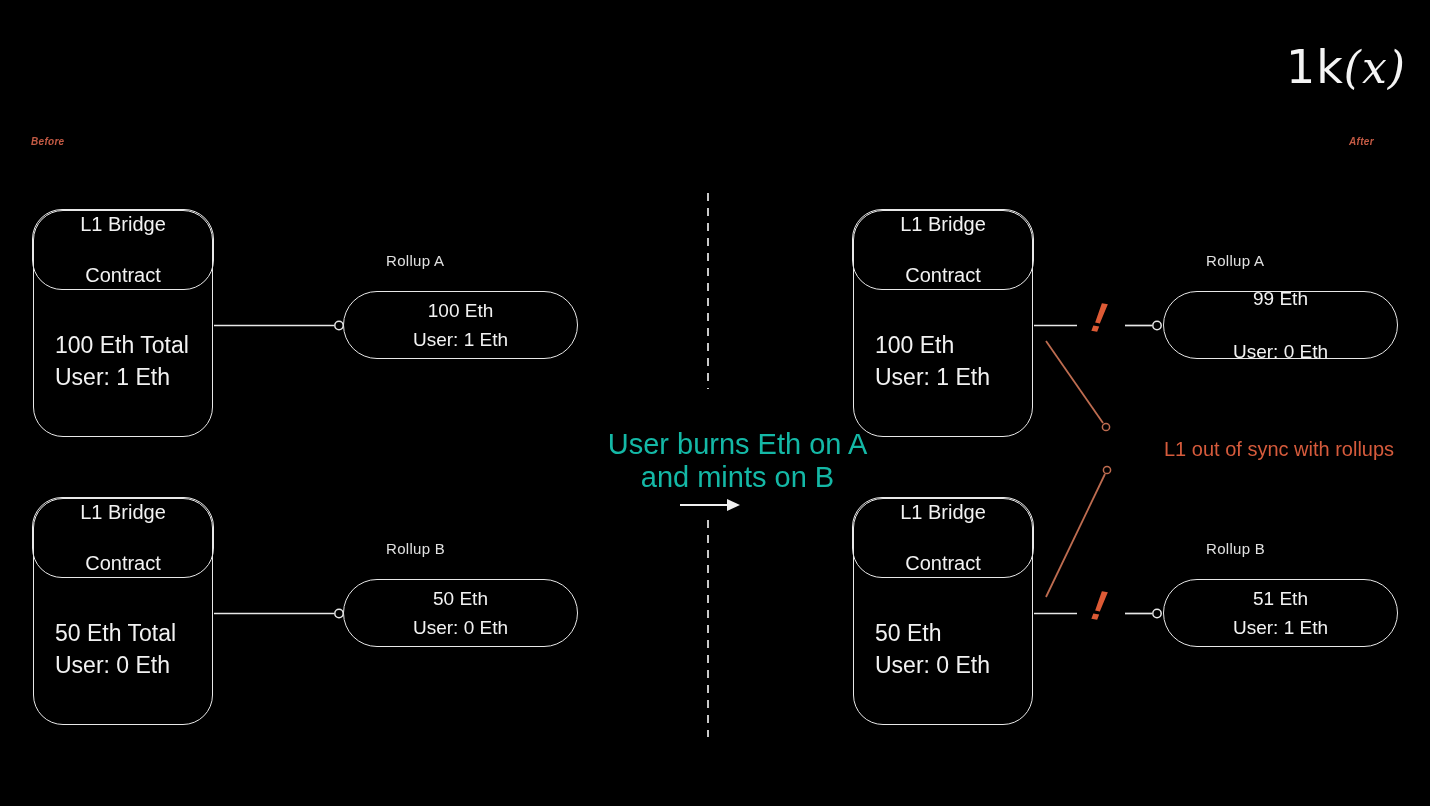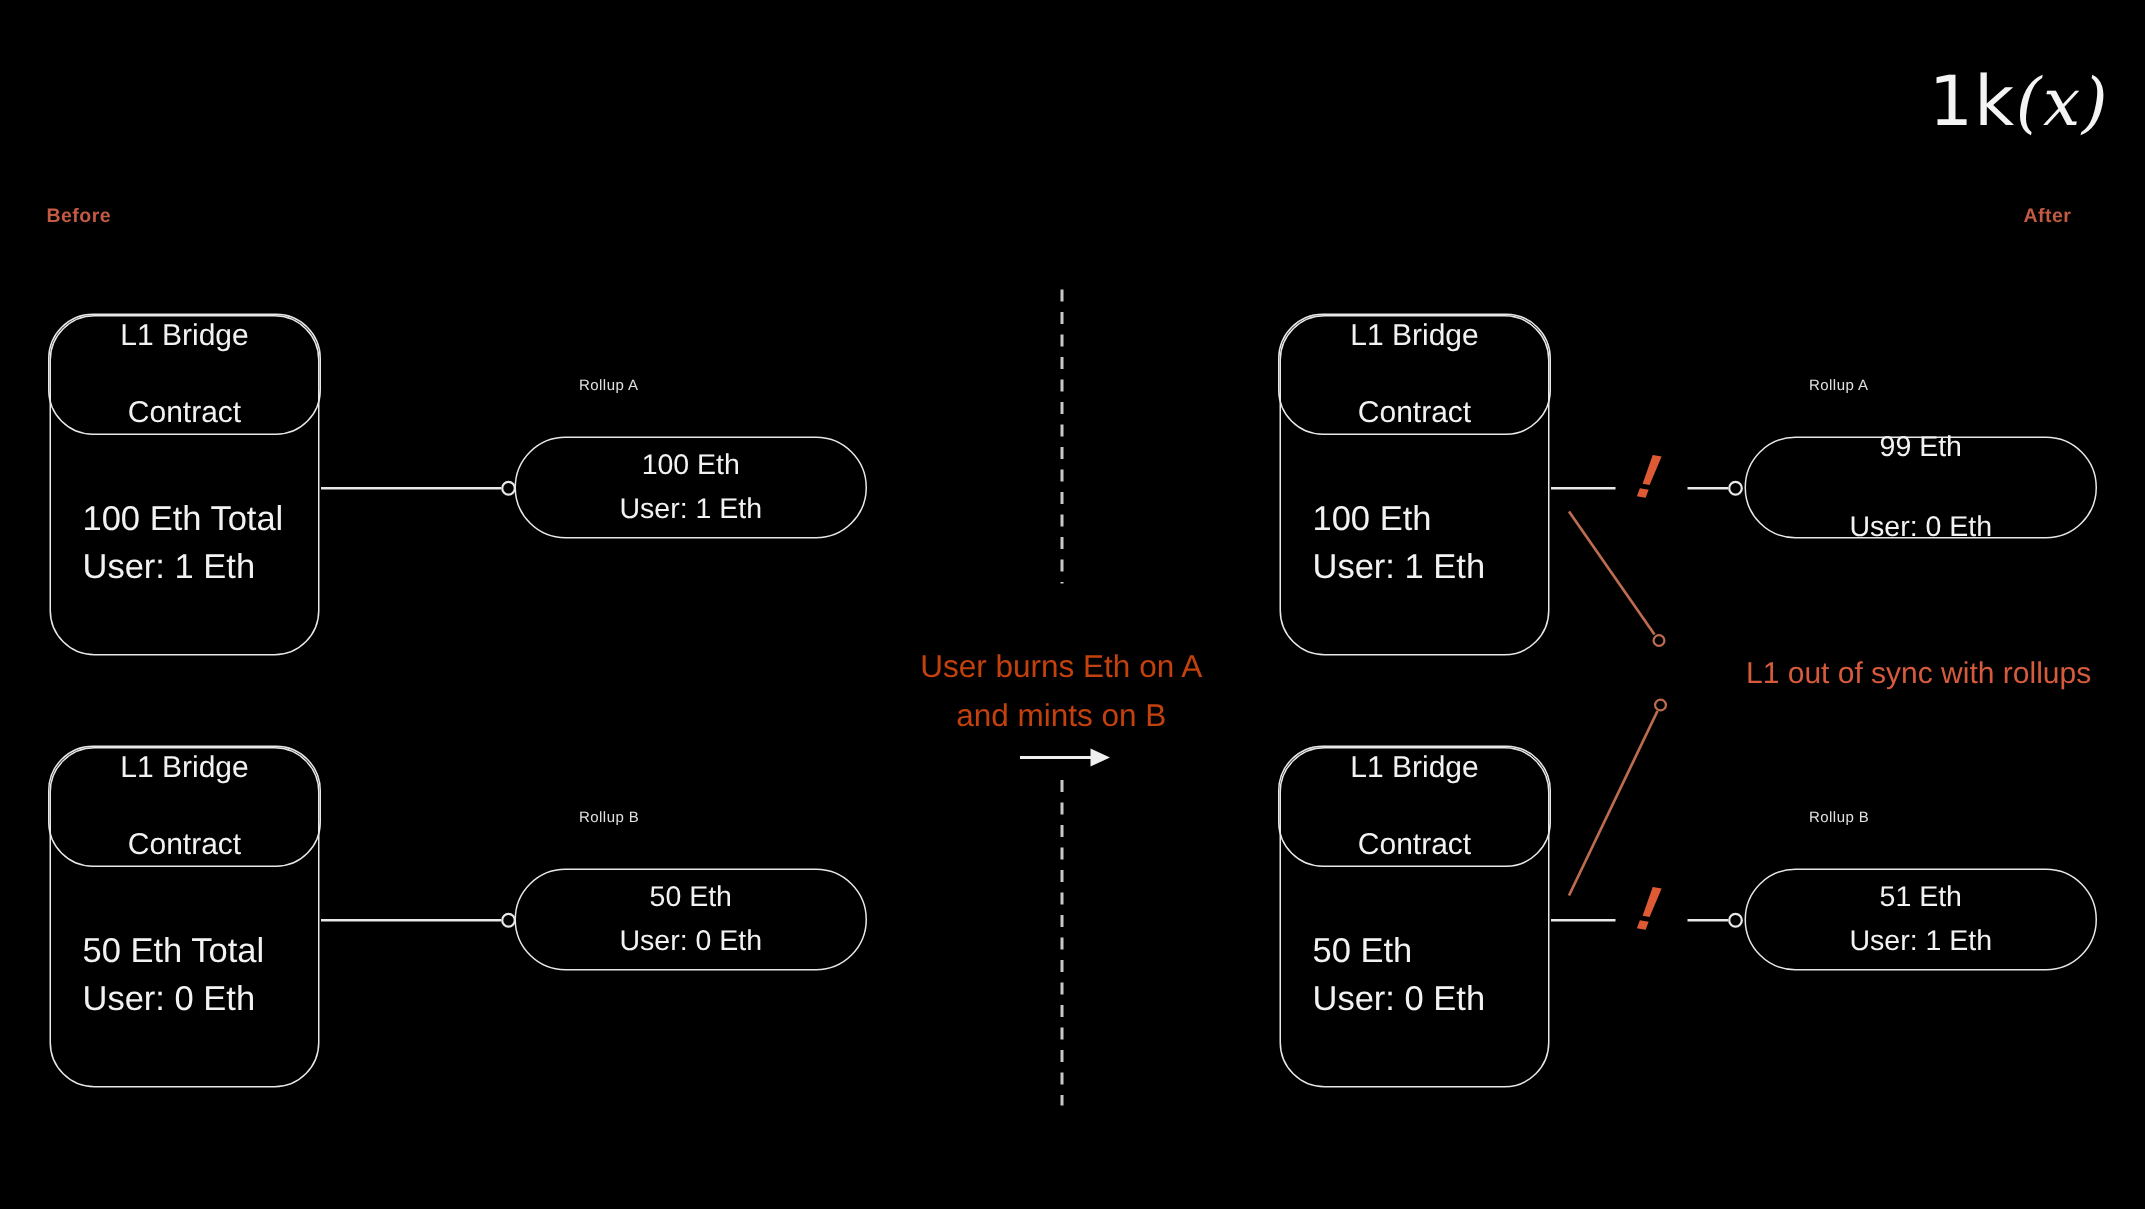--- a/index.html
+++ b/index.html
@@ -30,24 +30,25 @@
   }
   .logo .fx {
     font-family: "DejaVu Serif", serif;
     font-style: italic;
     font-size: 44px;
   }
 
   
   .section-label {
     position: absolute;
-    font-size: 13px;
+    font-size: 10px;
     font-weight: 600;
     color: #C35A44;
     letter-spacing: 0.3px;
+    font-style: italic;
   }
 
   
   .bridge-box {
     position: absolute;
     width: 180px;
     height: 227px;
     border: 1.6px solid #E8E8E8;
     border-radius: 30px;
     box-sizing: border-box;
@@ -96,36 +97,36 @@
     flex-direction: column;
     align-items: center;
     justify-content: center;
     text-align: center;
     font-size: 19px;
     line-height: 29px;
     color: #F2F2F2;
   }
   .rollup-label {
     position: absolute;
-    font-size: 10px;
+    font-size: 15px;
     color: #E0E0E0;
     letter-spacing: 0.3px;
   }
 
   
   .transition-text {
     position: absolute;
-    left: 575px;
+    left: 605px;
     top: 428px;
     width: 265px;
     text-align: center;
-    font-size: 21px;
+    font-size: 29px;
     font-weight: 500;
     line-height: 33px;
-    color: #c2410c;
+    color: #14b8a6;
   }
 
   
   .annotation {
     position: absolute;
     left: 1164px;
     top: 438px;
     font-size: 20px;
     font-weight: 500;
     color: #D65B3C;

